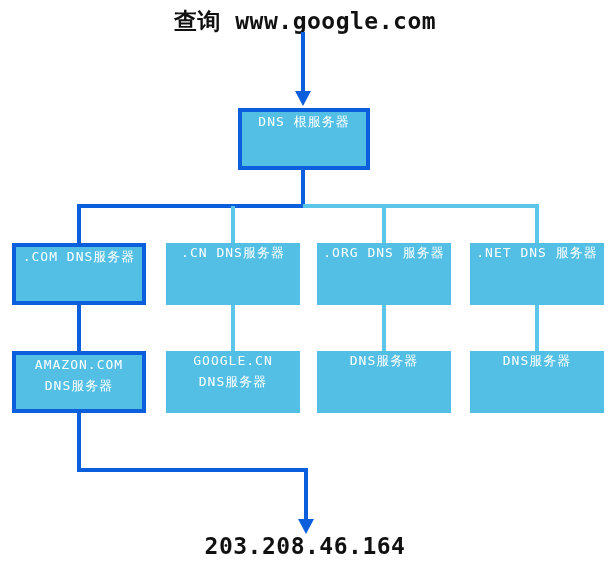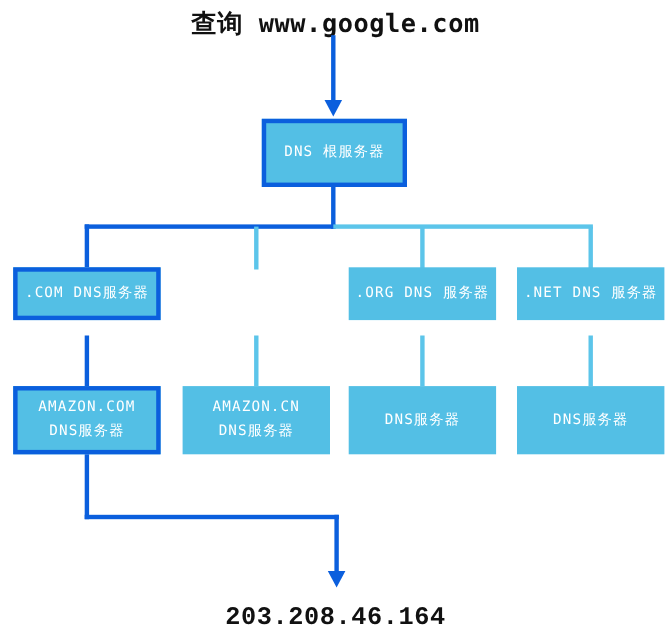--- a/index.html
+++ b/index.html
@@ -6,39 +6,39 @@
   .stage{
     position:relative;width:610px;height:580px;background:#ffffff;
     font-family:"DejaVu Sans Mono","Liberation Mono",monospace;
     overflow:hidden;
   }
   .toplabel,.bottomlabel{
     position:absolute;left:0;width:610px;text-align:center;
     font-size:23px;font-weight:bold;color:#111111;letter-spacing:0.5px;
   }
   .toplabel{top:6px;}
-  .bottomlabel{top:548px;font-family:Liberation Mono, monospace;}
+  .bottomlabel{top:533px;}
   .vline,.hline{position:absolute;}
   .vline{width:4px;}
   .hline{height:4px;}
   .dark{background:#0b5fdd;}
   .light{background:#5cc5ea;}
   .node{
     position:absolute;box-sizing:border-box;background:#53bfe5;color:#ffffff;
-    display:flex;flex-direction:column;align-items:center;justify-content:center;
+    display:flex;flex-direction:column;align-items:center;justify-content:flex-start;
     font-size:13px;letter-spacing:1px;line-height:1.6;text-align:center;
   }
   .node.highlight{border:4px solid #0b5fdd;}
   .arrowhead{
     position:absolute;width:0;height:0;
     border-left:8px solid transparent;border-right:8px solid transparent;
     border-top:15px solid #0b5fdd;
   }
   .node.root{left:238px;top:108px;width:132px;height:62px;}
-  .node.tld{top:243px;width:134px;height:48px;}
+  .node.tld{top:243px;width:134px;height:62px;}
   .node.auth{top:351px;width:134px;height:62px;}
   .c1{left:12px;} .c2{left:166px;} .c3{left:317px;} .c4{left:470px;}
 </style>
 </head>
 <body>
 
 <div class="stage">
 
   <div class="toplabel">查询 www.google.com</div>
 
@@ -54,38 +54,41 @@
   <div class="hline light" style="left:303px;top:204px;width:236px"></div>
 
   <div class="vline dark" style="left:77px;top:204px;height:39px"></div>
   <div class="vline light" style="left:231px;top:206px;height:39px"></div>
   <div class="vline light" style="left:382px;top:206px;height:39px"></div>
   <div class="vline light" style="left:535px;top:206px;height:39px"></div>
 
   <div class="node tld c1 highlight">
     <span>.COM DNS服务器</span>
   </div>
+  <div class="node tld c2">
+    <span>.CN DNS服务器</span>
+  </div>
   <div class="node tld c4">
     <span>.NET DNS 服务器</span>
   </div>
   <div class="node tld c3">
     <span>.ORG DNS 服务器</span>
   </div>
 
   <div class="vline dark" style="left:77px;top:305px;height:46px"></div>
   <div class="vline light" style="left:231px;top:305px;height:46px"></div>
   <div class="vline light" style="left:382px;top:305px;height:46px"></div>
   <div class="vline light" style="left:535px;top:305px;height:46px"></div>
 
   <div class="node auth c1 highlight">
     <span>AMAZON.COM</span>
     <span>DNS服务器</span>
   </div>
   <div class="node auth c2">
-    <span>AMAZON.CN</span>
+    <span>GOOGLE.CN</span>
     <span>DNS服务器</span>
   </div>
   <div class="node auth c3">
     <span>DNS服务器</span>
   </div>
   <div class="node auth c4">
     <span>DNS服务器</span>
   </div>
 
   <div class="vline dark" style="left:77px;top:413px;height:59px"></div>

